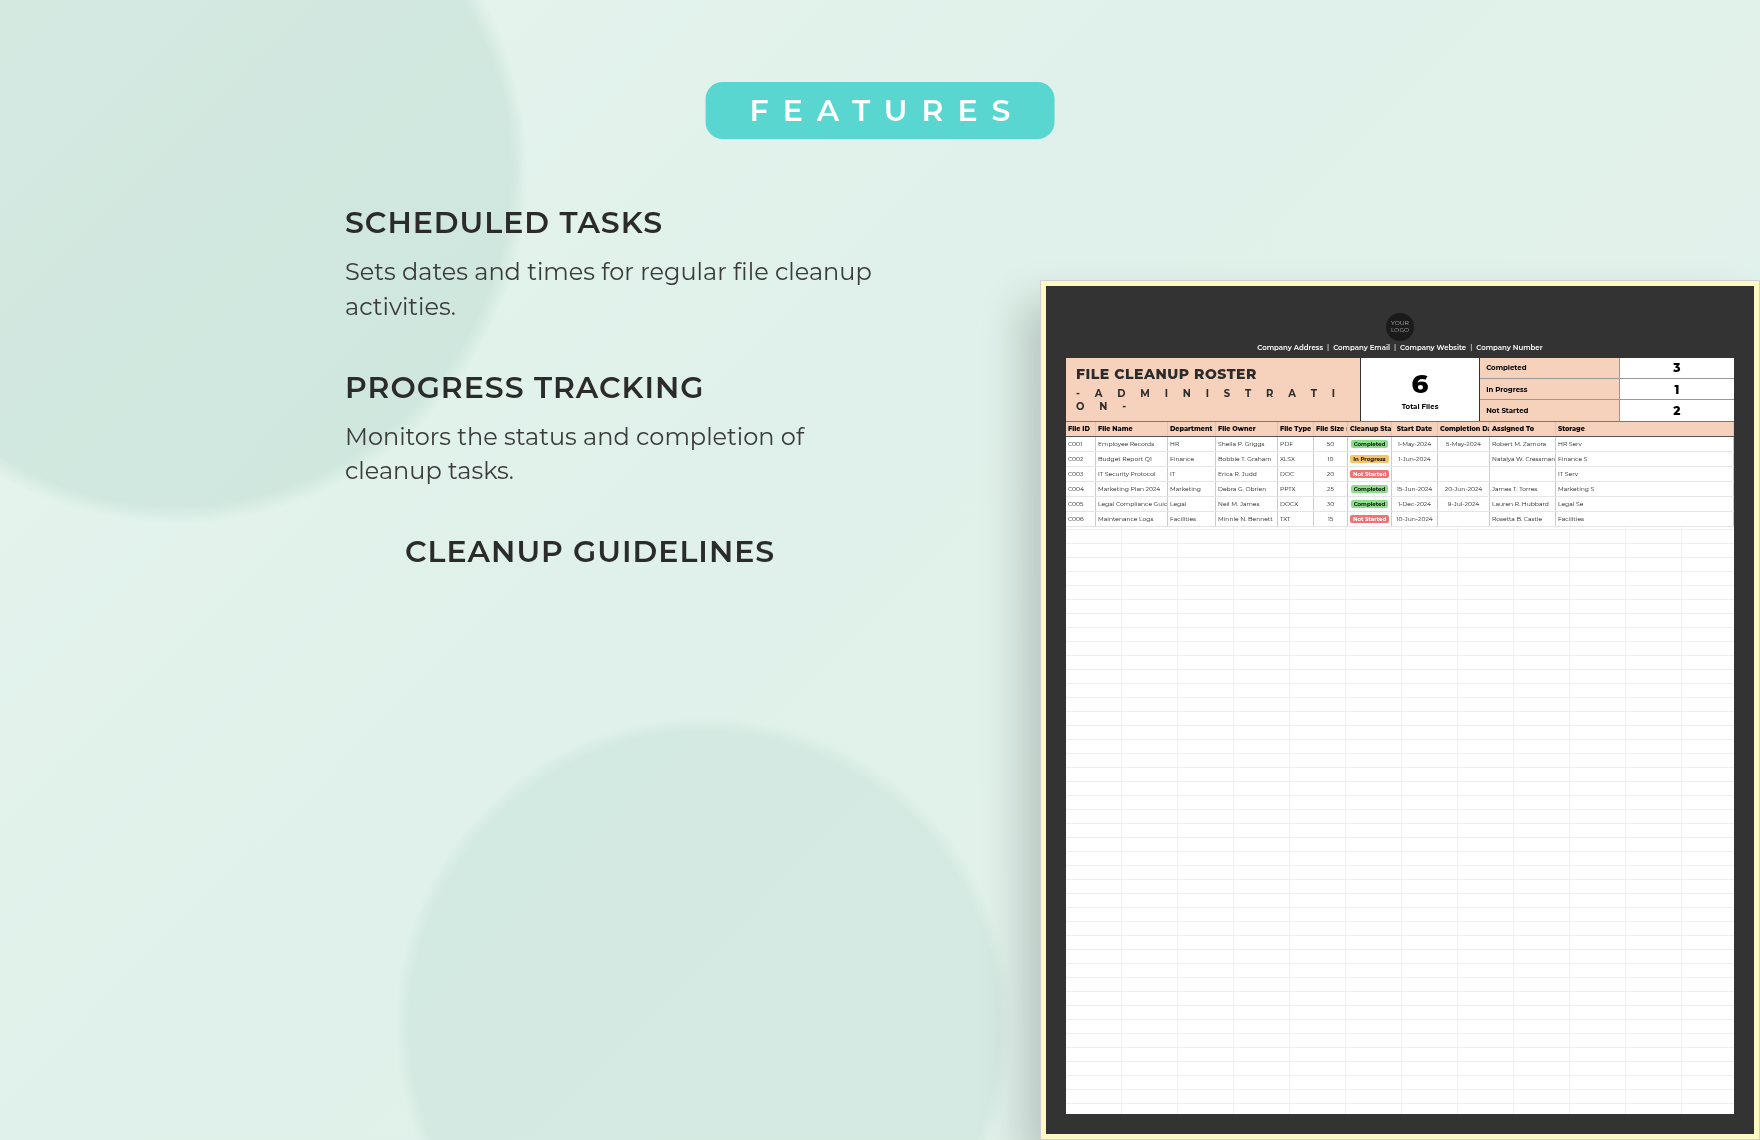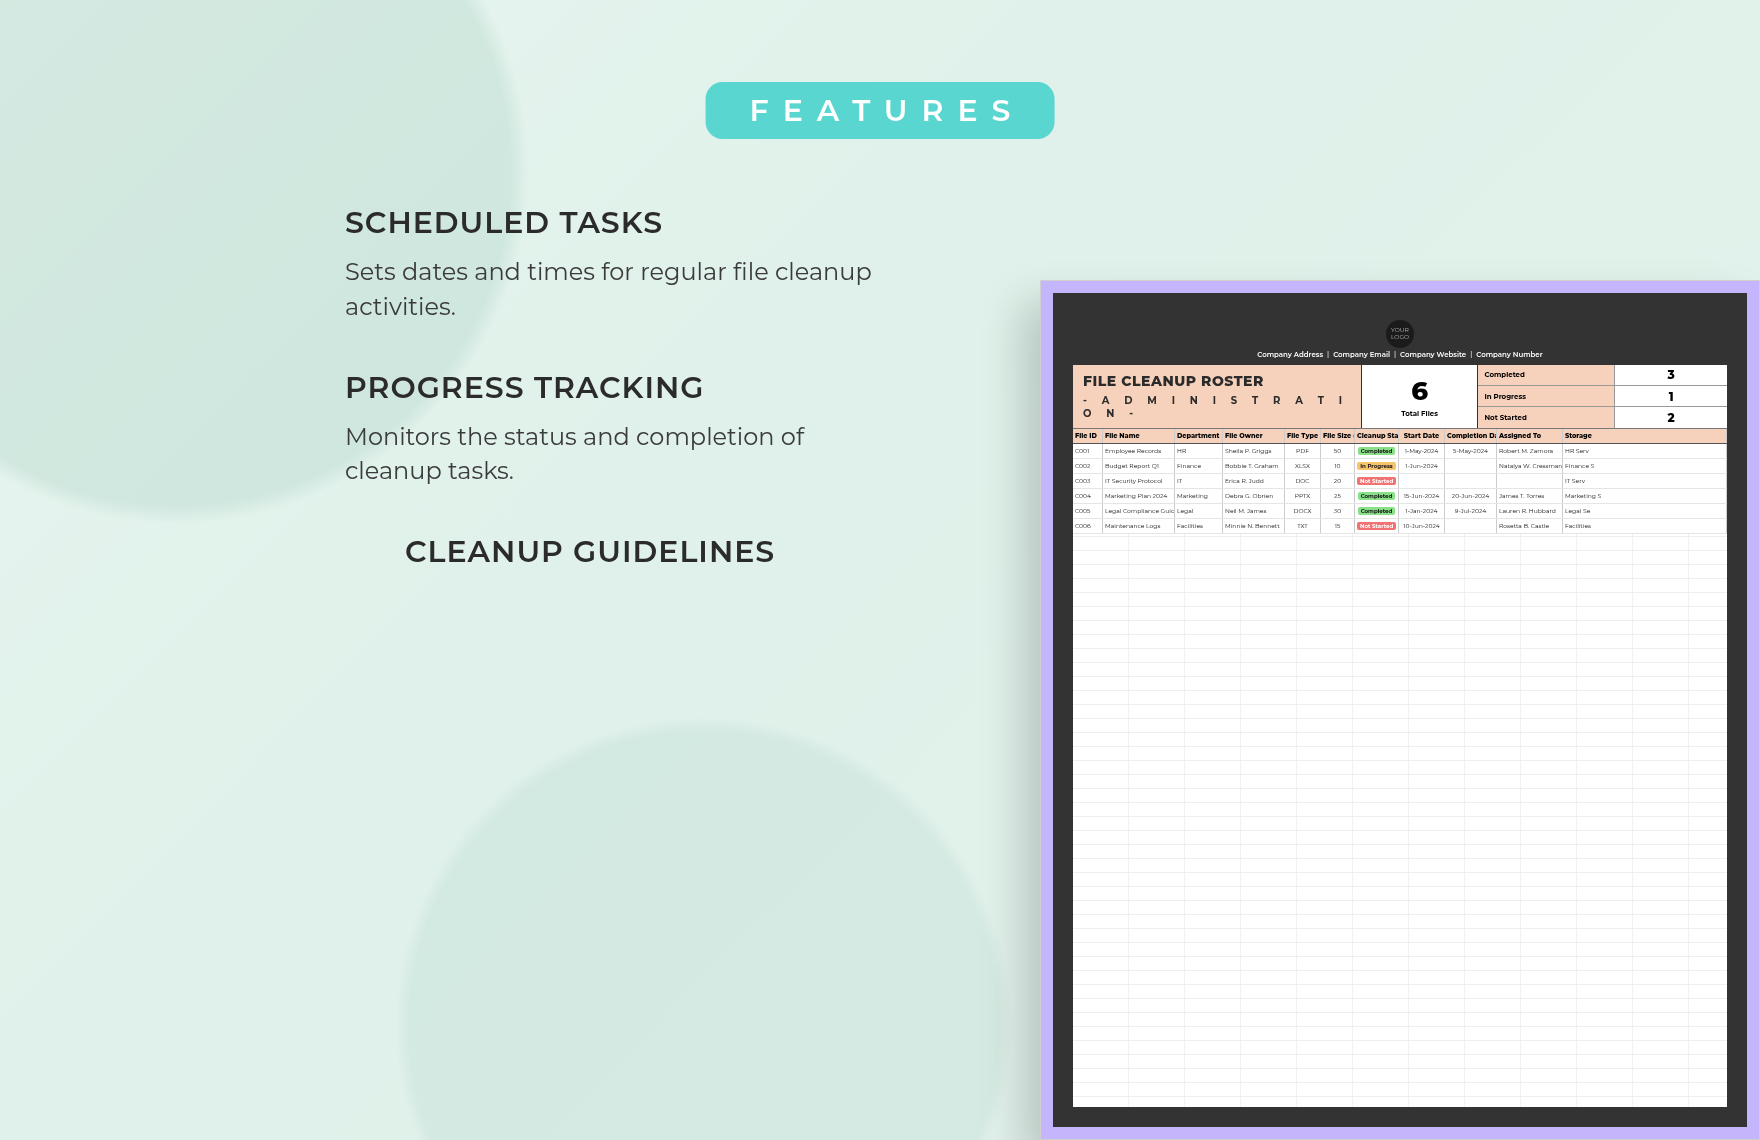--- a/index.html
+++ b/index.html
@@ -54,25 +54,25 @@
   }
   .feature.indent { margin-left: 60px; }
 
   
   .sheet-wrap {
     position: absolute;
     right: 0;
     top: 280px;
     width: 720px;
     height: 860px;
-    background: #c4b5fd;
+    background: #fef9c3;
     box-shadow: -18px 22px 40px rgba(0,0,0,.18);
     border: 1px solid #d0d0d0;
     overflow: hidden;
-    padding: 12px;
+    padding: 5px;
   }
   .sheet {
     width: 100%;
     height: 100%;
     border: 20px solid #333333;
     background: #fff;
     position: relative;
     overflow: hidden;
   }
 
@@ -159,21 +159,21 @@
   }
   .col-head-row > div, .data-row > div {
     padding:3px 2px;
     border-right:1px solid #ccc;
     overflow:hidden; white-space:nowrap;
   }
   .c-id{flex:0 0 30px;}
   .c-name{flex:0 0 72px;}
   .c-dept{flex:0 0 48px;}
   .c-owner{flex:0 0 62px;}
-  .c-type{flex:0 0 36px; text-align:center;}
+  .c-type{flex:0 0 36px; text-align:left;}
   .c-size{flex:0 0 34px; text-align:center;}
   .c-status{flex:0 0 44px; text-align:center;}
   .c-start{flex:0 0 46px; text-align:center;}
   .c-end{flex:0 0 52px; text-align:center;}
   .c-assign{flex:0 0 66px;}
   .c-store{flex:1;}
 
   .data-row {
     display:flex;
     font-size:6px;
@@ -311,21 +311,21 @@
             <div class="c-store">Marketing S</div>
           </div>
           <div class="data-row">
             <div class="c-id">C005</div>
             <div class="c-name">Legal Compliance Guide</div>
             <div class="c-dept">Legal</div>
             <div class="c-owner">Neil M. James</div>
             <div class="c-type">DOCX</div>
             <div class="c-size">30</div>
             <div class="c-status"><span class="pill Completed">Completed</span></div>
-            <div class="c-start">1-Jan-2024</div>
+            <div class="c-start">1-Dec-2024</div>
             <div class="c-end">9-Jul-2024</div>
             <div class="c-assign">Lauren R. Hubbard</div>
             <div class="c-store">Legal Se</div>
           </div>
           <div class="data-row">
             <div class="c-id">C006</div>
             <div class="c-name">Maintenance Logs</div>
             <div class="c-dept">Facilities</div>
             <div class="c-owner">Minnie N. Bennett</div>
             <div class="c-type">TXT</div>

